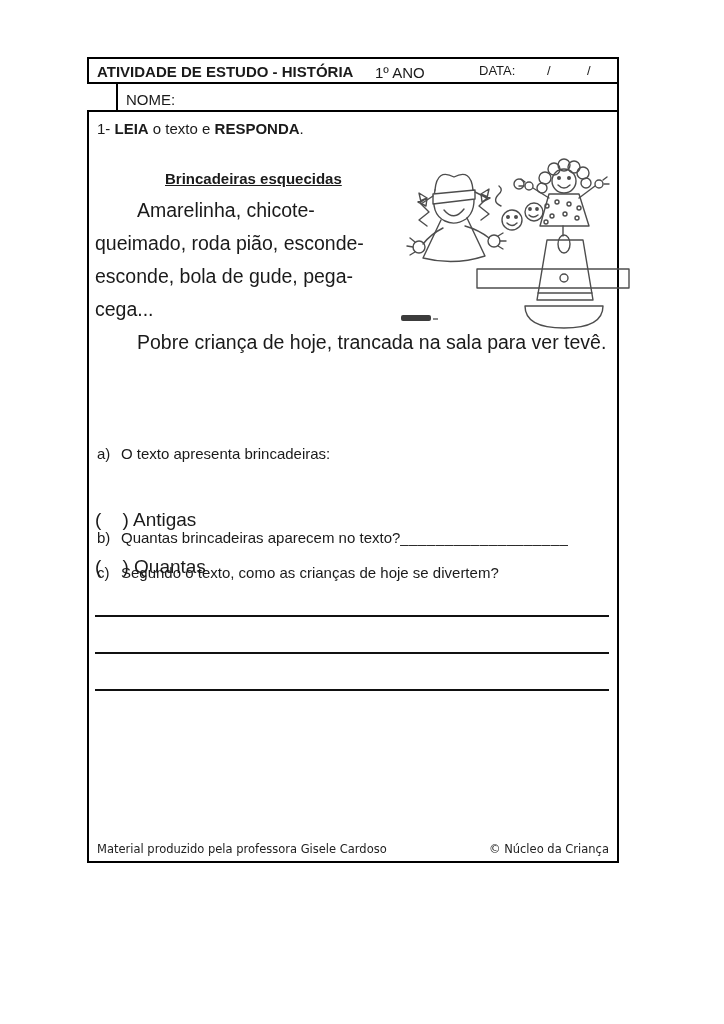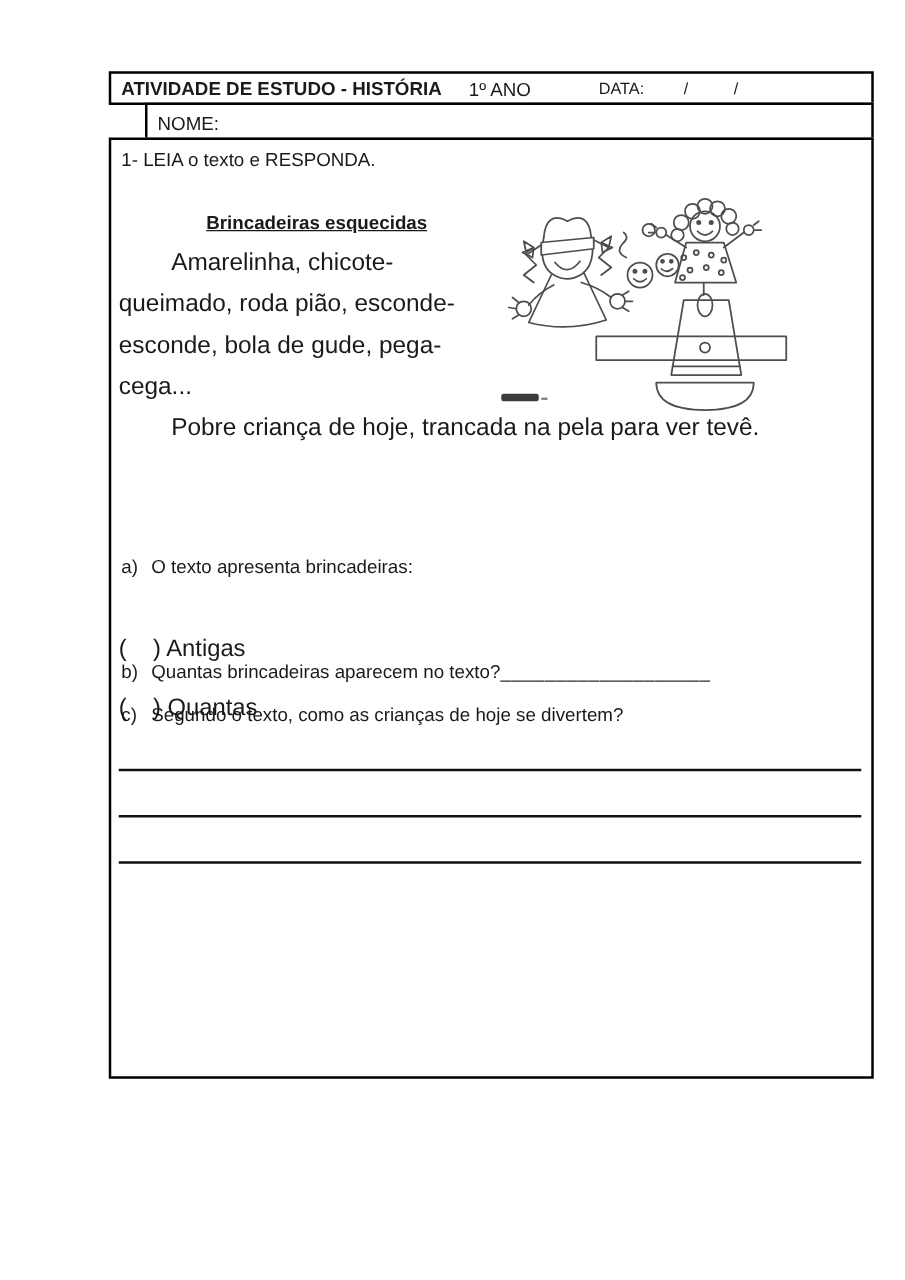--- a/index.html
+++ b/index.html
@@ -3,36 +3,36 @@
 <meta charset="utf-8">
 <style>
   * { margin: 0; padding: 0; box-sizing: border-box; }
   html, body {
     width: 724px; height: 1024px;
     background: #ffffff;
     font-family: "Liberation Sans", sans-serif;
     color: #1a1a1a;
     overflow: hidden;
   }
-  .sheet { position: absolute; left: 87px; top: 57px; width: 612px; }
+  .sheet { position: absolute; left: 87px; top: 57px; width: 532px; }
   .box { border: 2px solid #000; background: #fff; position: relative; }
   .header-row { height: 27px; }
   .nome-row { height: 30px; margin-top: -2px; margin-left: 29px; }
   .main-box { height: 753px; margin-top: -2px; }
 
   .hdr-title { position: absolute; left: 8px; top: 4px; font-size: 15px; font-weight: bold; white-space: nowrap; }
   .hdr-grade { position: absolute; left: 286px; top: 5px; font-size: 15px; white-space: nowrap; }
   .hdr-data  { position: absolute; left: 390px; top: 4px; font-size: 13px; }
   .hdr-slash1 { position: absolute; left: 458px; top: 4px; font-size: 13px; }
   .hdr-slash2 { position: absolute; left: 498px; top: 4px; font-size: 13px; }
 
   .nome-label { position: absolute; left: 8px; top: 7px; font-size: 15px; }
 
   .instruction { position: absolute; left: 8px; top: 8px; font-size: 15px; }
-  .instruction b { font-weight: normal; }
+  .instruction b { font-weight: bold; }
 
   .reading-title { position: absolute; left: 40px; top: 58px; font-size: 15px; font-weight: bold; text-decoration: underline; margin-left: 36px; }
 
   .poem { position: absolute; left: 6px; top: 82px; width: 545px; }
   .poem-line { font-size: 19.5px; height: 33px; line-height: 33px; white-space: nowrap; }
   .poem-line.indent { padding-left: 42px; }
 
   .illustration { position: absolute; left: 308px; top: 42px; width: 234px; height: 182px; }
 
   .q-row { position: absolute; left: 8px; font-size: 15px; display: flex; }
@@ -153,21 +153,21 @@
       </g>
     </svg>
 
     <div class="reading-title">Brincadeiras esquecidas</div>
 
     <div class="poem">
       <div class="poem-line indent">Amarelinha, chicote-</div>
       <div class="poem-line">queimado, roda pião, esconde-</div>
       <div class="poem-line">esconde, bola de gude, pega-</div>
       <div class="poem-line">cega...</div>
-      <div class="poem-line indent">Pobre criança de hoje, trancada na pela para ver tevê.</div>
+      <div class="poem-line indent">Pobre criança de hoje, trancada na sala para ver tevê.</div>
     </div>
 
     <div class="q-row q-a">
       <span class="q-letter">a)</span>
       <span>O texto apresenta brincadeiras:</span>
     </div>
 
     <div class="options">
       <div>(    ) Antigas</div>
       <div>(    ) Quantas</div>
@@ -180,15 +180,19 @@
 
     <div class="q-row q-c">
       <span class="q-letter">c)</span>
       <span>Segundo o texto, como as crianças de hoje se divertem?</span>
     </div>
 
     <div class="rule rule-1"></div>
     <div class="rule rule-2"></div>
     <div class="rule rule-3"></div>
 
+    <div class="footer">
+      <span>Material produzido pela professora Gisele Cardoso</span>
+      <span>© Núcleo da Criança</span>
+    </div>
 
   </div>
 </div>
 
 </body></html>

